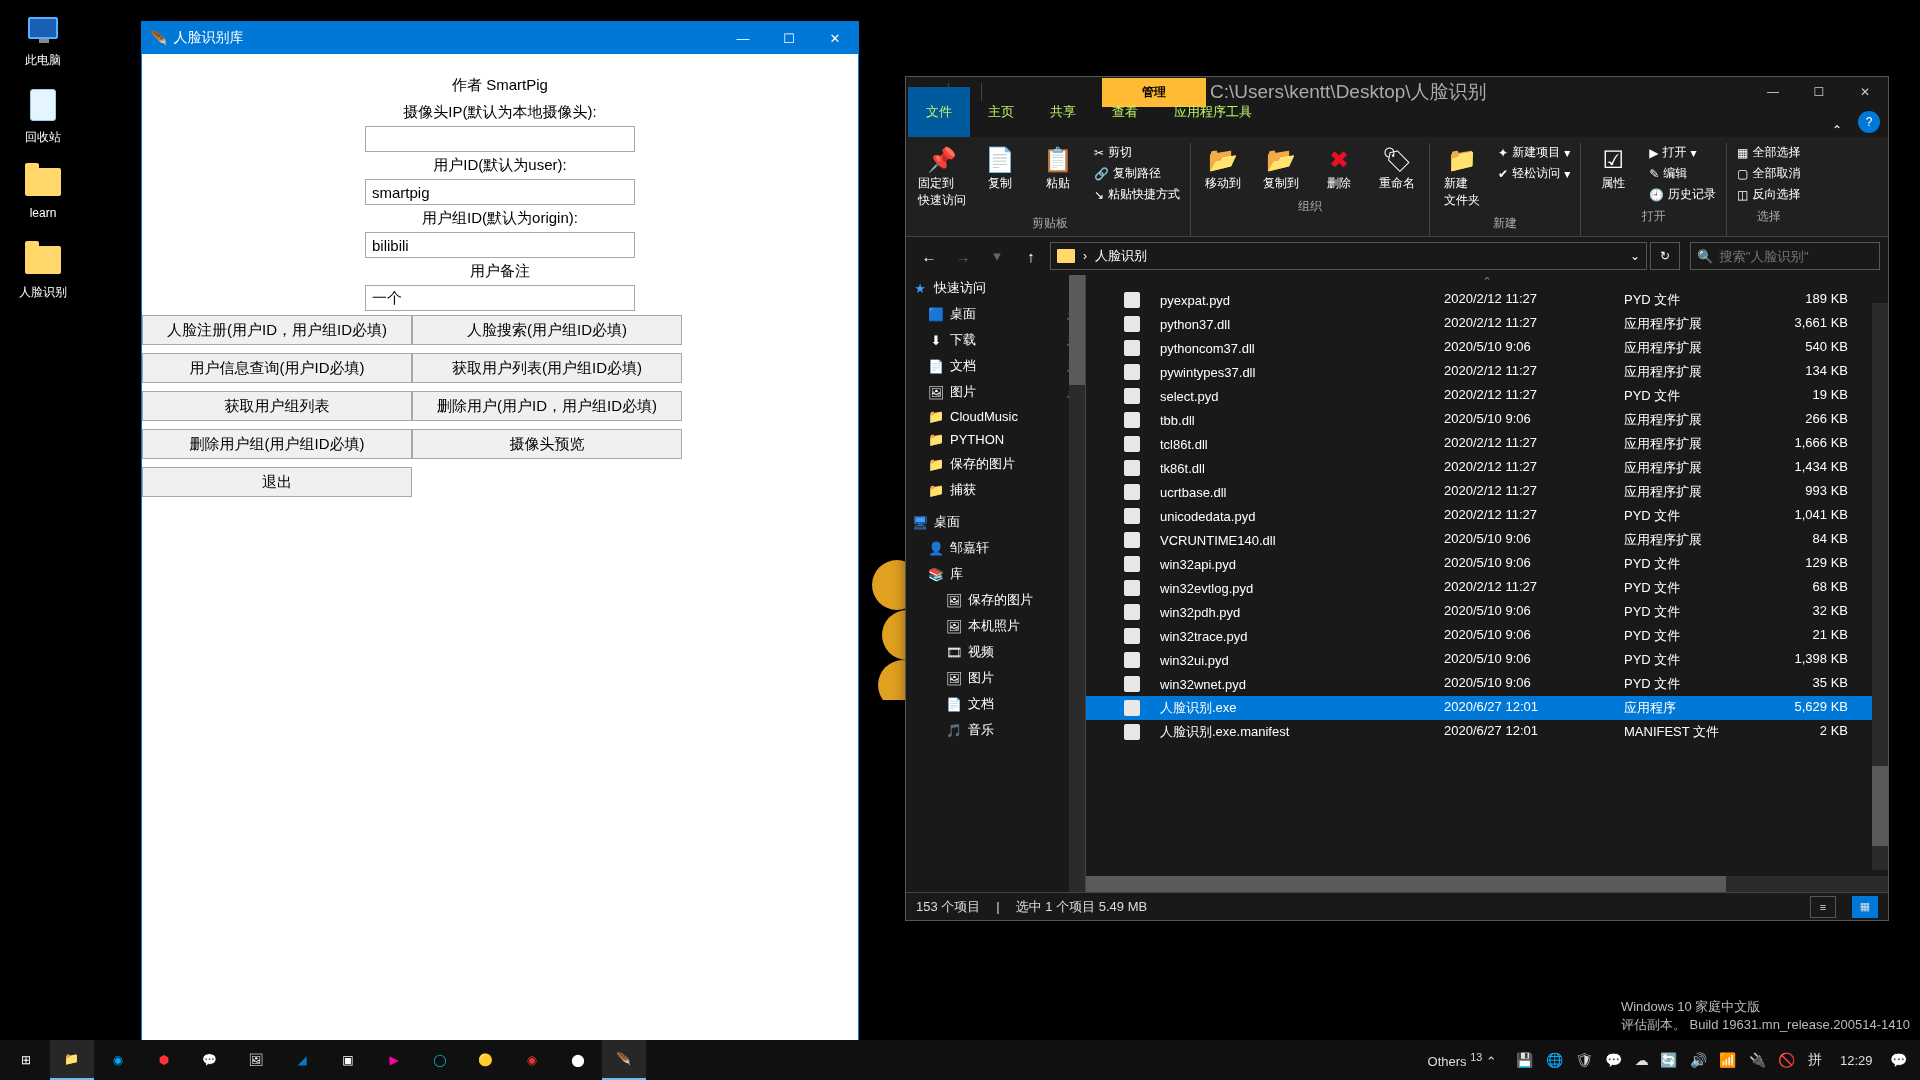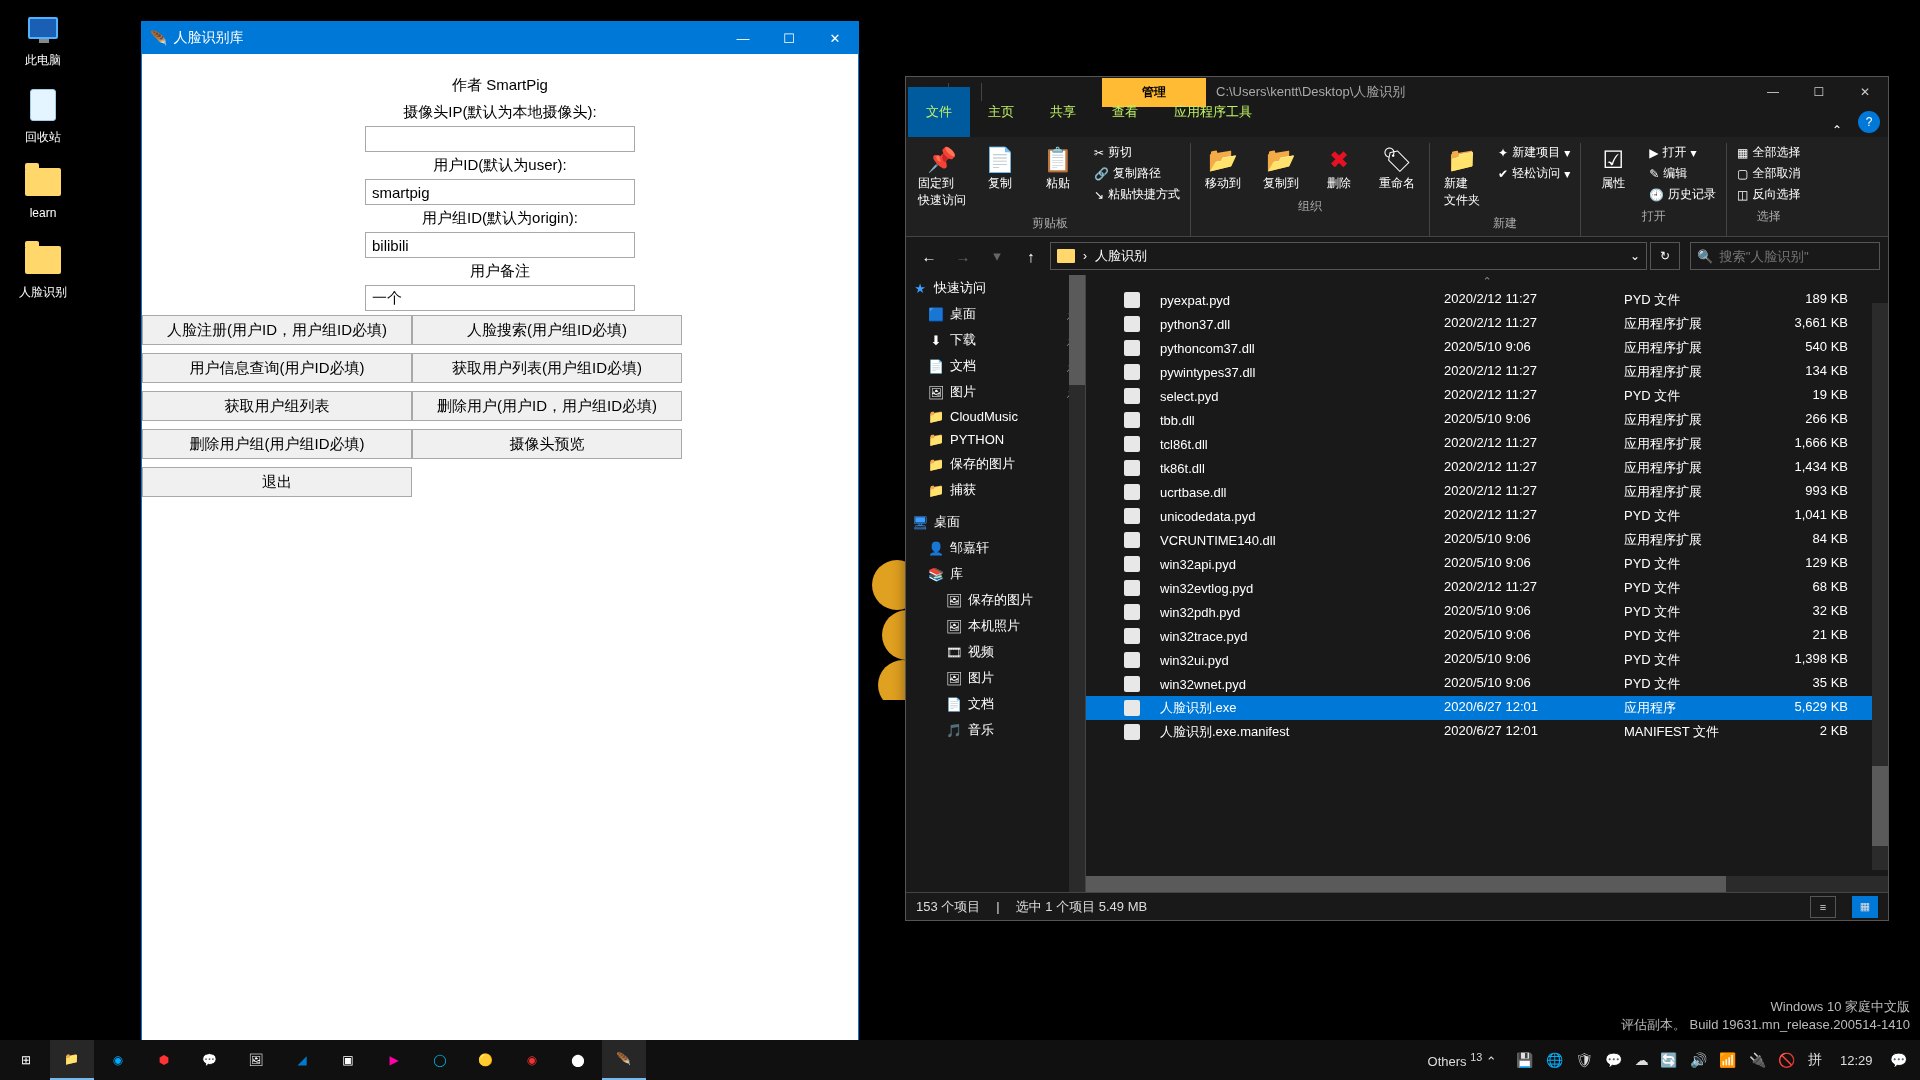--- a/index.html
+++ b/index.html
@@ -29,21 +29,21 @@
 .tk-label{margin:4px 0}
 .tk-input{width:270px;height:26px;border:1px solid #a8a8a8;padding:1px 6px;background:#fff;font-size:15px;outline:none}
 .tk-button{width:270px;height:30px;border:1px solid #a8a8a8;background:#f0f0f0;margin:4px 0;font-size:15px;cursor:pointer}
 
 
 .exp{position:absolute;top:76px;left:905px;width:984px;height:845px;background:#191919;border:1px solid #555;box-shadow:0 4px 12px rgba(0,0,0,.4);display:flex;flex-direction:column;color:#fff}
 .exp-title{height:30px;display:flex;align-items:center;background:#191919}
 .exp-title .ico{width:42px;text-align:center;font-size:14px}
 .exp-title .qat{width:34px;border-left:1px solid #444;border-right:1px solid #444;height:18px;display:flex;align-items:center;justify-content:center}
 .exp-title .tab{background:#ffbb33;color:#000;font-weight:bold;padding:6px 40px;border-radius:0;margin-left:120px}
-.exp-title .path{margin-left:10px;color:#aaa;font-size:13px}
+.exp-title .path{margin-left:4px;color:#aaa;font-size:19px}
 .exp-title .spacer{flex:1}
 .exp-title .wbtn{width:46px;height:30px;display:flex;align-items:center;justify-content:center;cursor:pointer;color:#ccc}
 
 .exp-tabs{height:30px;display:flex;align-items:flex-end;background:#191919;padding-left:2px}
 .exp-tab{padding:16px 18px;font-size:13px;cursor:pointer;color:#bef264}
 .exp-tab.active{background:#005a9e}
 .exp-tabs .spacer{flex:1}
 .exp-tabs .chev{width:26px;text-align:center;color:#fff}
 .exp-tabs .help{width:22px;height:22px;border-radius:50%;background:#0078d7;color:#fff;display:flex;align-items:center;justify-content:center;margin:0 8px 4px}
 
@@ -102,21 +102,21 @@
 
 .taskbar{position:absolute;bottom:0;left:0;right:0;height:40px;background:#101010;display:flex;align-items:center;padding:0 4px;gap:2px}
 .tbtn{width:44px;height:40px;display:flex;align-items:center;justify-content:center;cursor:pointer}
 .tbtn.active{border-bottom:2px solid #76b9ed;background:#272727}
 .taskbar .spacer{flex:1}
 .tray{display:flex;align-items:center;gap:12px;padding:0 8px;font-size:13px;color:#ddd}
 .tray .others{margin-right:8px}
 .tray .clock{margin:12px 6px}
 .tray .ti{font-size:14px}
 
-.watermark{position:absolute;right:10px;bottom:46px;text-align:right;color:#bbb;font-size:13px;line-height:1.4}
+.watermark{position:absolute;right:10px;bottom:46px;color:#bbb;font-size:13px;line-height:1.4}
 
 
 .gears{position:absolute;top:560px;left:856px;width:60px;height:140px;overflow:hidden;pointer-events:none}
 .gear{width:50px;height:50px;border-radius:50%;background:#e0a020;position:absolute}
 .gear.g1{top:0;left:16px}
 .gear.g2{top:50px;left:26px}
 .gear.g3{top:100px;left:22px}
 </style>
 </head>
 <body>

